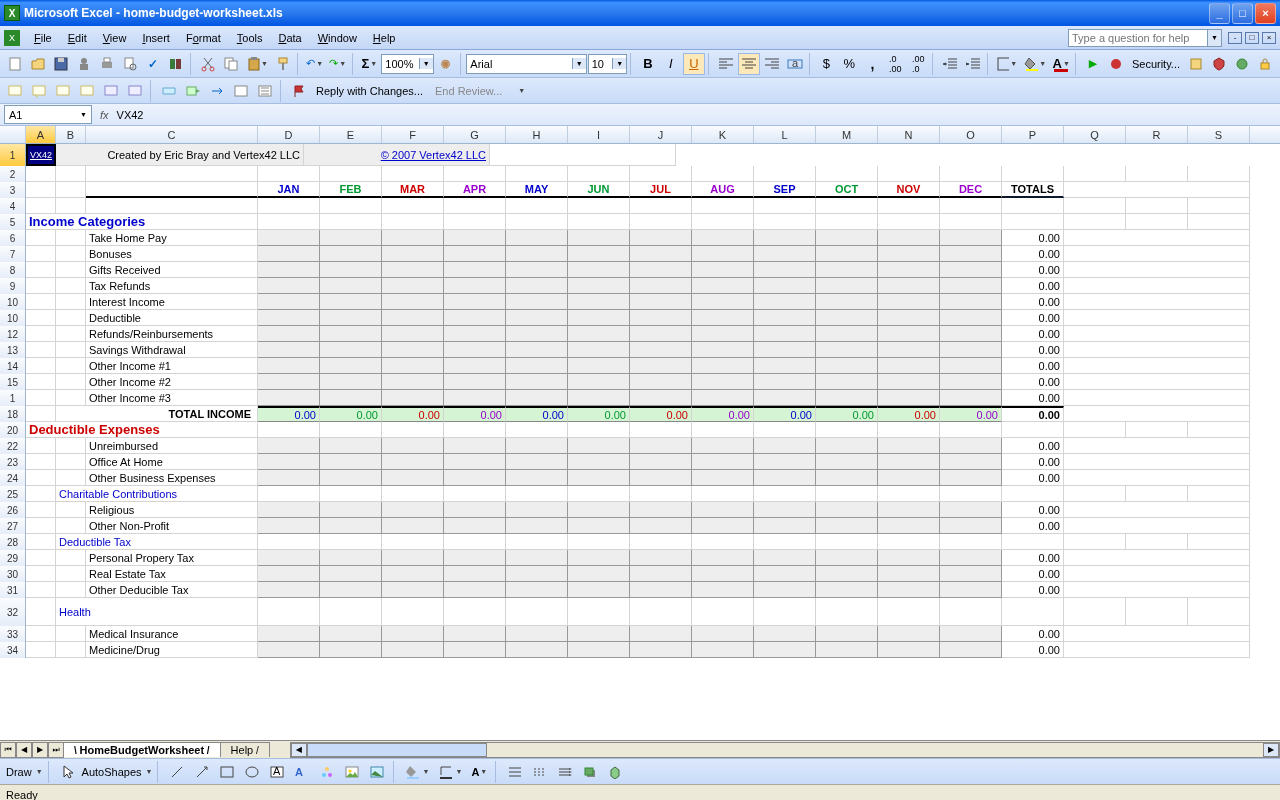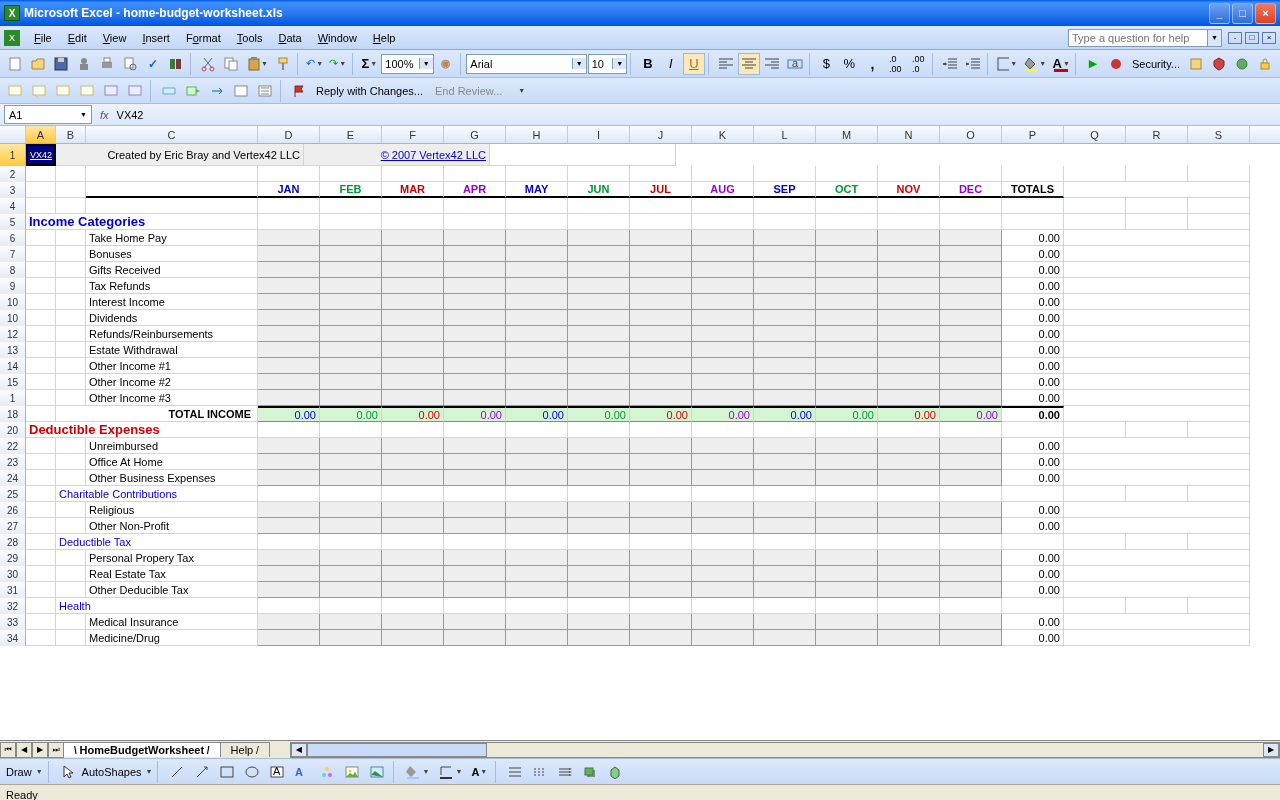--- a/index.html
+++ b/index.html
@@ -572,21 +572,21 @@
         <div class="cell shade sb" style="width:62px;"></div>
         <div class="cell shade sb" style="width:62px;"></div>
         <div class="cell shade sb" style="width:62px;"></div>
         <div class="cell " style="width:62px;justify-content:flex-end">0.00</div>
         <div class="cell " style="width:186px;"></div>
       </div>
       <div class="gr" style="height:16px">
         <div class="rowhead" style="width:26px">10</div>
         <div class="cell " style="width:30px;"></div>
         <div class="cell " style="width:30px;"></div>
-        <div class="cell " style="width:172px;">Dividends</div>
+        <div class="cell " style="width:172px;">Deductible</div>
         <div class="cell shade sb" style="width:62px;"></div>
         <div class="cell shade sb" style="width:62px;"></div>
         <div class="cell shade sb" style="width:62px;"></div>
         <div class="cell shade sb" style="width:62px;"></div>
         <div class="cell shade sb" style="width:62px;"></div>
         <div class="cell shade sb" style="width:62px;"></div>
         <div class="cell shade sb" style="width:62px;"></div>
         <div class="cell shade sb" style="width:62px;"></div>
         <div class="cell shade sb" style="width:62px;"></div>
         <div class="cell shade sb" style="width:62px;"></div>
@@ -612,21 +612,21 @@
         <div class="cell shade sb" style="width:62px;"></div>
         <div class="cell shade sb" style="width:62px;"></div>
         <div class="cell shade sb" style="width:62px;"></div>
         <div class="cell " style="width:62px;justify-content:flex-end">0.00</div>
         <div class="cell " style="width:186px;"></div>
       </div>
       <div class="gr" style="height:16px">
         <div class="rowhead" style="width:26px">13</div>
         <div class="cell " style="width:30px;"></div>
         <div class="cell " style="width:30px;"></div>
-        <div class="cell " style="width:172px;">Estate Withdrawal</div>
+        <div class="cell " style="width:172px;">Savings Withdrawal</div>
         <div class="cell shade sb" style="width:62px;"></div>
         <div class="cell shade sb" style="width:62px;"></div>
         <div class="cell shade sb" style="width:62px;"></div>
         <div class="cell shade sb" style="width:62px;"></div>
         <div class="cell shade sb" style="width:62px;"></div>
         <div class="cell shade sb" style="width:62px;"></div>
         <div class="cell shade sb" style="width:62px;"></div>
         <div class="cell shade sb" style="width:62px;"></div>
         <div class="cell shade sb" style="width:62px;"></div>
         <div class="cell shade sb" style="width:62px;"></div>
@@ -929,21 +929,21 @@
         <div class="cell shade sb" style="width:62px;"></div>
         <div class="cell shade sb" style="width:62px;"></div>
         <div class="cell shade sb" style="width:62px;"></div>
         <div class="cell shade sb" style="width:62px;"></div>
         <div class="cell shade sb" style="width:62px;"></div>
         <div class="cell shade sb" style="width:62px;"></div>
         <div class="cell shade sb" style="width:62px;"></div>
         <div class="cell " style="width:62px;justify-content:flex-end">0.00</div>
         <div class="cell " style="width:186px;"></div>
       </div>
-      <div class="gr" style="height:16px">
+      <div class="gr" style="height:28px">
         <div class="rowhead" style="width:26px">32</div>
         <div class="cell " style="width:30px;"></div>
         <div class="cell " style="width:202px;color:#0000cc">Health</div>
         <div class="cell " style="width:62px;"></div>
         <div class="cell " style="width:62px;"></div>
         <div class="cell " style="width:62px;"></div>
         <div class="cell " style="width:62px;"></div>
         <div class="cell " style="width:62px;"></div>
         <div class="cell " style="width:62px;"></div>
         <div class="cell " style="width:62px;"></div>

